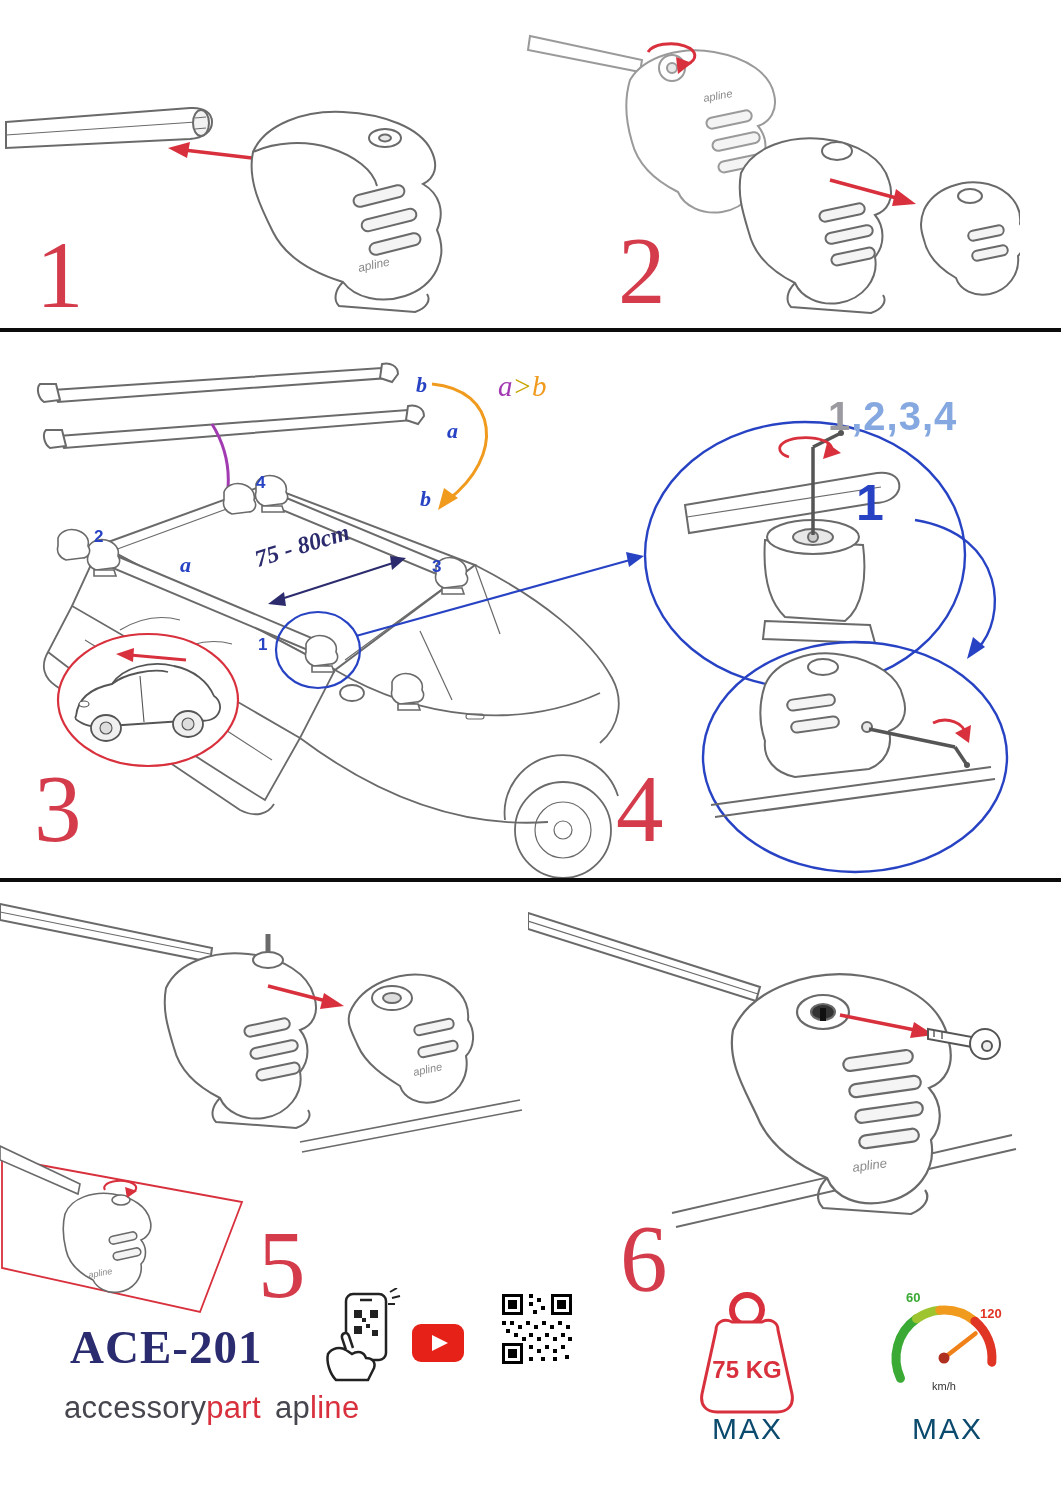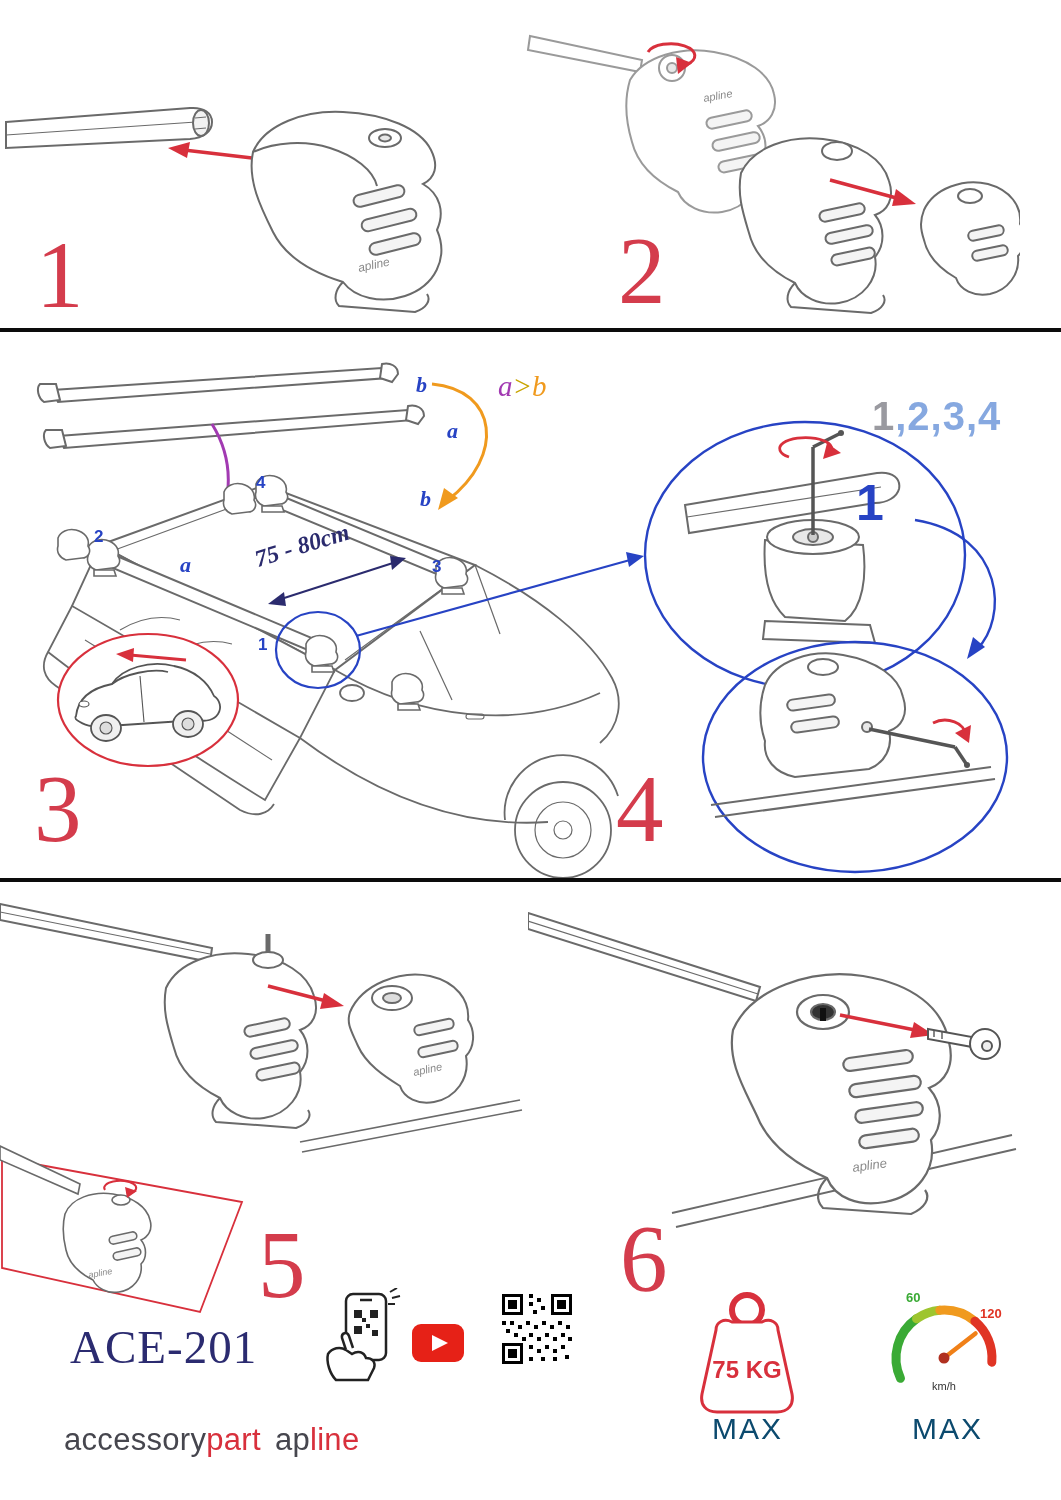--- a/index.html
+++ b/index.html
@@ -33,21 +33,21 @@
     position:absolute; font-family:"Liberation Serif", serif; font-style:italic;
     font-weight:bold; color:#2b2b6e; font-size:24px; line-height:1;
     transform:rotate(-17deg); transform-origin:left top; white-space:nowrap;
   }
   .seq { position:absolute; font-size:40px; font-weight:600; letter-spacing:1px; line-height:1; }
   .seq .first { color:#9a9aa0; }
   .seq .rest { color:#86a8e0; }
   .detail-one { position:absolute; font-size:50px; font-weight:bold; color:#2743c4; line-height:1; }
   .model {
     position:absolute; font-family:"Liberation Serif", serif; font-size:47px;
-    font-weight:400; color:#2b2b70; letter-spacing:1px; line-height:1;
+    font-weight:700; color:#2b2b70; letter-spacing:1px; line-height:1;
   }
   .brandline {
     position:absolute; font-size:31px; font-weight:500; color:#46464e;
     letter-spacing:0.3px; line-height:1;
   }
   .brandline .red { color:#d8303c; }
   .brandline .gap { margin-left:14px; }
   .max {
     position:absolute; font-size:30px; letter-spacing:2px; color:#0c4a6e;
     line-height:1; font-family:"Liberation Sans", sans-serif;
@@ -293,21 +293,21 @@
     </g>
     <g>
       <line x1="254" y1="344" x2="340" y2="362" stroke="#555555" stroke-width="3.5"></line>
       <line x1="340" y1="362" x2="352" y2="380" stroke="#555555" stroke-width="3.5"></line>
       <circle cx="352" cy="380" r="3" fill="#555555"></circle>
       <path d="M318,338 A20,14 0 0 1 350,350" stroke="#d8303c" stroke-width="2.8" fill="none"></path>
       <path d="M354,358 L356,340 L340,348 Z" fill="#d8303c"></path>
     </g>
   </svg>
 
-  <span class="seq" style="left:872px; top:396px;"><span class="first">1</span><span class="rest">,2,3,4</span></span>
+  <span class="seq" style="left:828px; top:396px;"><span class="first">1</span><span class="rest">,2,3,4</span></span>
   <span class="detail-one" style="left:856px; top:478px;">1</span>
 
   <div class="divider" style="top:878px;"></div>
 
   <div class="step-num" style="left:258px; top:1218px;">5</div>
   <div class="step-num" style="left:620px; top:1212px;">6</div>
 
   <svg class="abs" style="left:0; top:890px;" width="530" height="425" viewBox="0 0 530 425">
     <g stroke="#6a6a6a" fill="#ffffff" stroke-width="2">
       <path d="M0,14 L212,58 L210,72 L0,30 Z"></path>
@@ -385,21 +385,21 @@
     </g>
     <g transform="translate(400,118)" stroke="#555555" fill="#ffffff" stroke-width="2">
       <path d="M0,16 L44,24 L44,34 L0,26 Z"></path>
       <path d="M6,18 L6,24 M14,19 L14,26" stroke-width="1.4"></path>
       <circle cx="57" cy="31" r="15"></circle>
       <circle cx="59" cy="33" r="5" fill="#eeeeee"></circle>
     </g>
   </svg>
 
   <div class="model" style="left:70px; top:1324px;">ACE-201</div>
-  <div class="brandline" style="left:64px; top:1424px;text-align:right;"><span>accessory</span><span class="red">part</span><span class="gap">ap</span><span class="red">line</span></div>
+  <div class="brandline" style="left:64px; top:1392px;text-align:right;"><span>accessory</span><span class="red">part</span><span class="gap">ap</span><span class="red">line</span></div>
 
   <svg class="abs" style="left:322px; top:1288px;" width="84" height="96" viewBox="0 0 84 96">
     <g stroke="#222222" fill="#ffffff" stroke-width="2.5">
       <rect x="24" y="6" width="40" height="66" rx="7"></rect>
       <line x1="38" y1="12" x2="50" y2="12"></line>
       <g fill="#222222" stroke="none">
         <rect x="32" y="22" width="8" height="8"></rect>
         <rect x="48" y="22" width="8" height="8"></rect>
         <rect x="32" y="38" width="8" height="8"></rect>
         <rect x="44" y="36" width="4" height="4"></rect>

